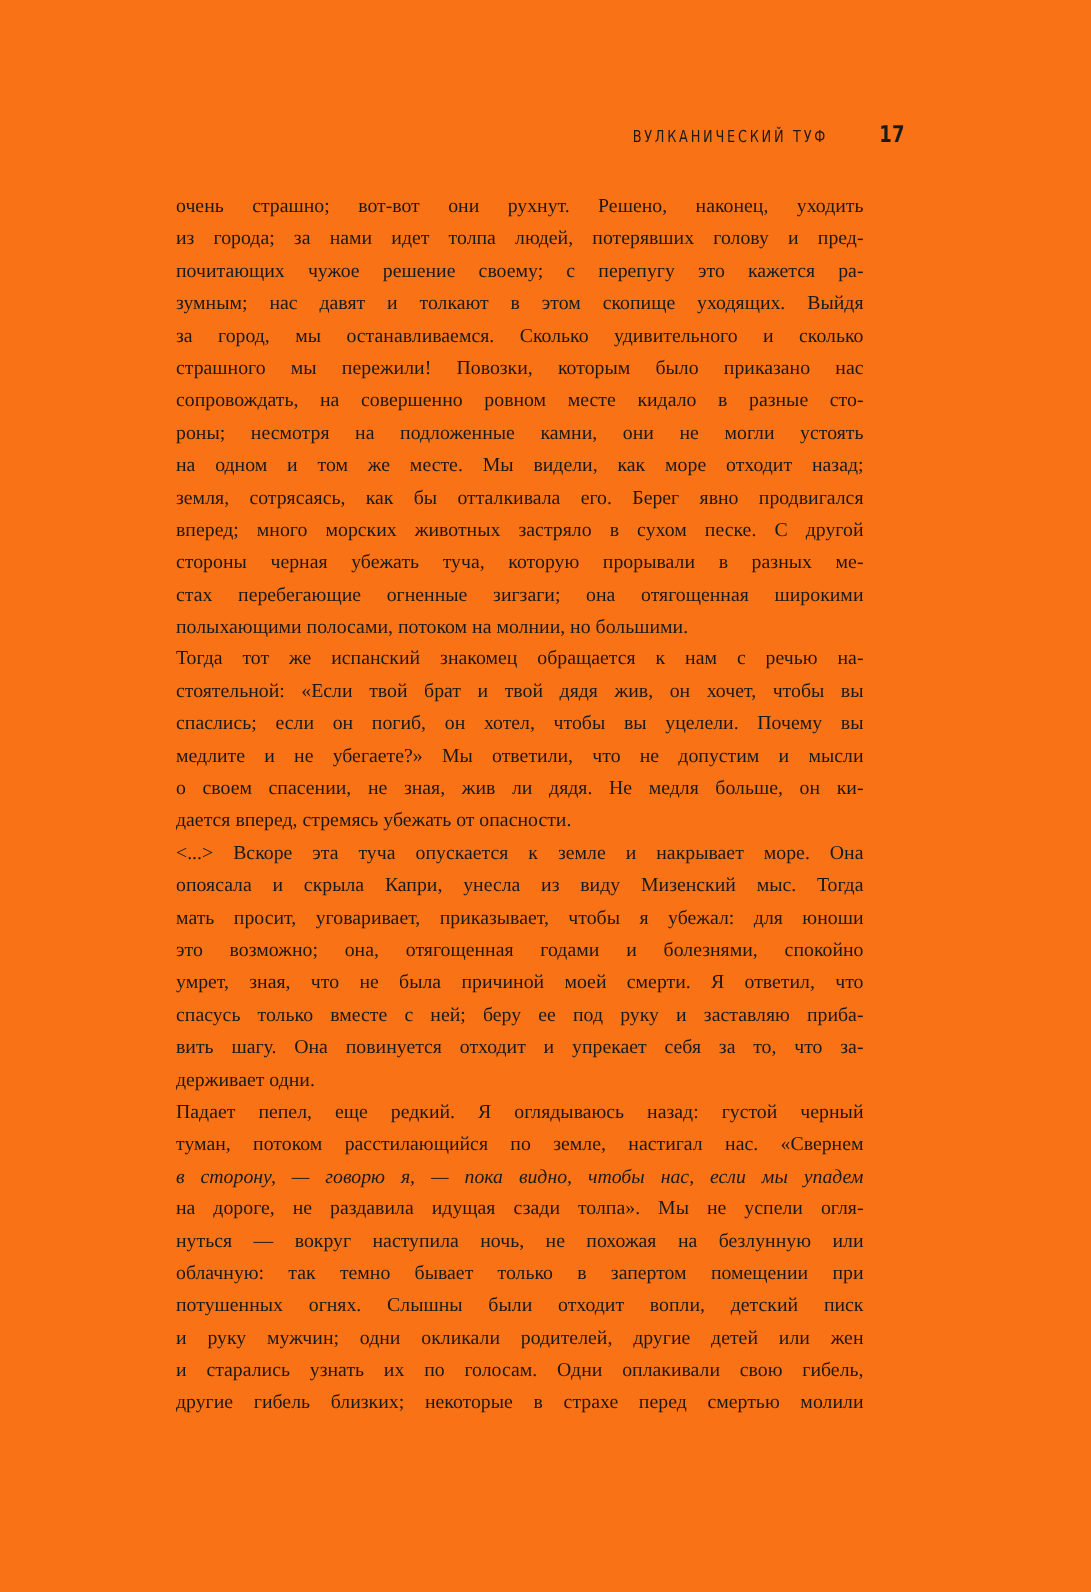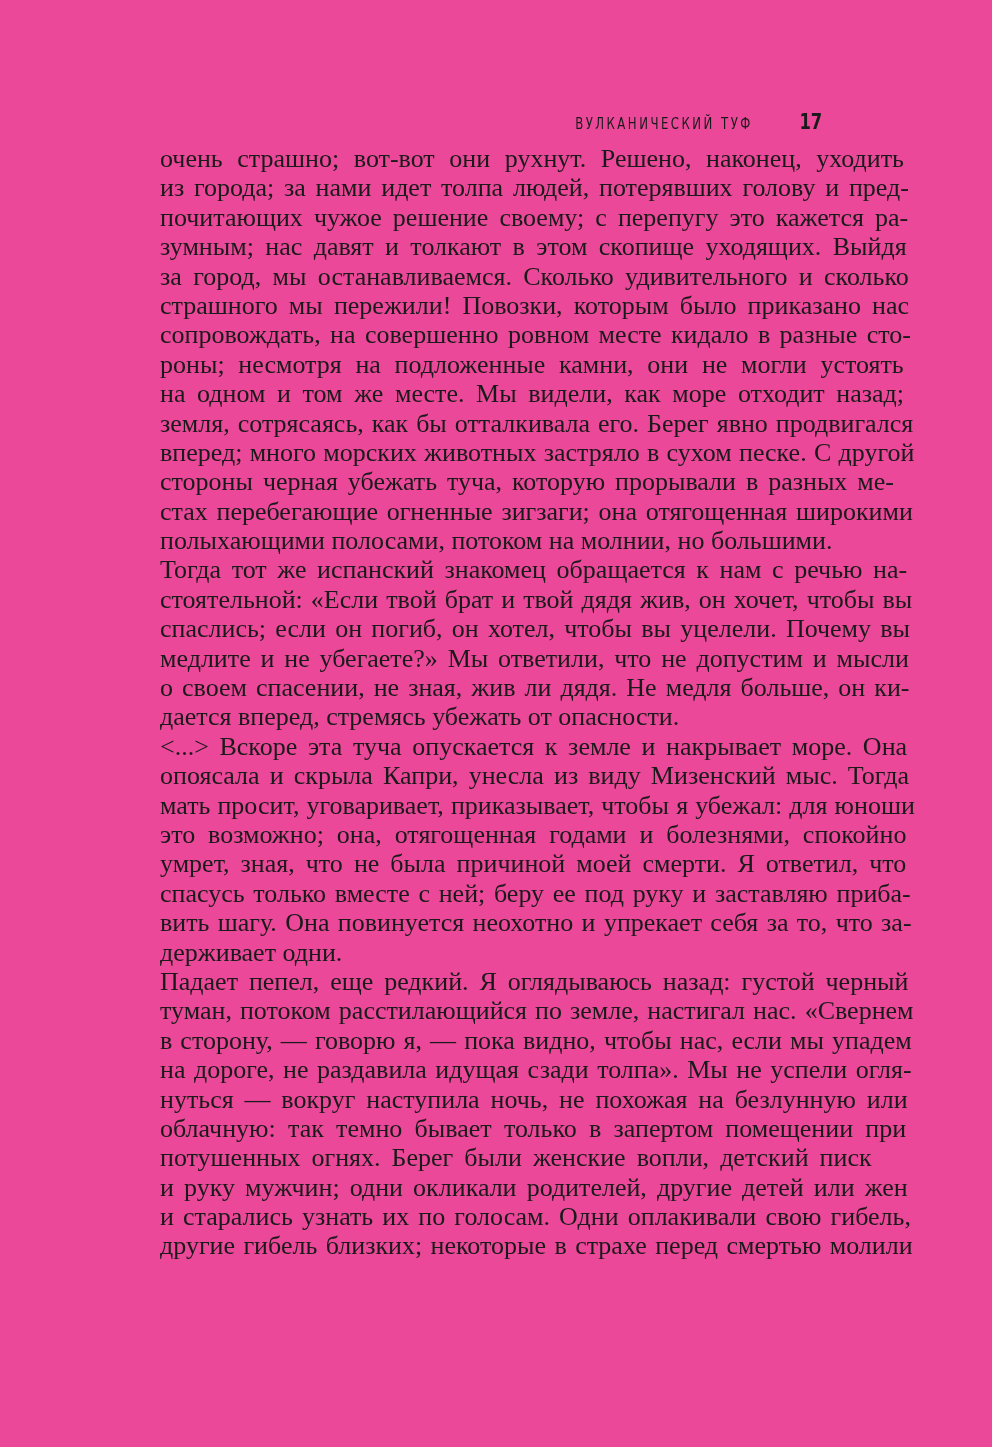--- a/index.html
+++ b/index.html
@@ -1,33 +1,33 @@
 <!DOCTYPE html>
 <html><head>
   <meta charset="utf-8">
   <style>
     html, body { margin: 0; padding: 0; background: #ffffff; }
     body { width: 992px; height: 1447px; position: relative; overflow: hidden; }
-    .page { position: absolute; left: 0; top: 0; width: 992px; height: 1447px; background: #ec4899; }
+    .page { position: absolute; left: 0; top: 0; width: 992px; height: 1447px; background: #f97316; }
     .running-head {
       position: absolute; top: 110px; right: 170px;
       display: flex; align-items: baseline; gap: 40px;
       font-family: "DejaVu Sans", sans-serif; color: #1a1a1a;
     }
     .running-title {
       font-size: 15px; letter-spacing: 3.2px; font-weight: normal;
       transform: scaleX(0.78); transform-origin: right center; display: inline-block;
     }
     .page-number {
       font-size: 21px; font-weight: bold; transform: scaleX(0.78);
       transform-origin: right center; display: inline-block;
     }
     .body-text {
-      position: absolute; left: 160px; top: 144px; width: 625px;
-      font-family: "Liberation Serif", serif; font-size: 26px; color: #1a1a1a;
+      position: absolute; left: 160px; top: 173px; width: 625px;
+      font-family: "Liberation Serif", serif; font-size: 18px; color: #1a1a1a;
       line-height: 29.4px;
     }
     .line {
       display: block; white-space: nowrap; text-align: justify; text-align-last: justify;
       height: 29.4px; overflow: visible;
     }
     .line.last { text-align-last: left; }
   </style>
 </head>
 <body>
@@ -58,26 +58,26 @@
       <span class="line" style="display: block; width: auto; word-spacing: 2.74844px;">спаслись; если он погиб, он хотел, чтобы вы уцелели. Почему вы</span>
       <span class="line" style="display: block; width: auto; word-spacing: 3.33594px;">медлите и не убегаете?» Мы ответили, что не допустим и мысли</span>
       <span class="line" style="display: block; width: auto; word-spacing: 2.52474px;">о своем спасении, не зная, жив ли дядя. Не медля больше, он ки-</span>
       <span class="line last">дается вперед, стремясь убежать от опасности.</span>
       <span class="line" style="display: block; width: auto; word-spacing: 4.15937px;">&lt;...&gt; Вскоре эта туча опускается к земле и накрывает море. Она</span>
       <span class="line" style="display: block; width: auto; word-spacing: 3.64236px;">опоясала и скрыла Капри, унесла из виду Мизенский мыс. Тогда</span>
       <span class="line" style="display: block; width: auto; word-spacing: 0.591797px;">мать просит, уговаривает, приказывает, чтобы я убежал: для юноши</span>
       <span class="line" style="display: block; width: auto; word-spacing: 6.38839px;">это возможно; она, отягощенная годами и болезнями, спокойно</span>
       <span class="line" style="display: block; width: auto; word-spacing: 4.51406px;">умрет, зная, что не была причиной моей смерти. Я ответил, что</span>
       <span class="line" style="display: block; width: auto; word-spacing: 2.20597px;">спасусь только вместе с ней; беру ее под руку и заставляю приба-</span>
-      <span class="line" style="display: block; width: auto; word-spacing: 1.84233px;">вить шагу. Она повинуется неохотно и упрекает себя за то, что за-</span>
+      <span class="line" style="display: block; width: auto; word-spacing: 1.84233px;">вить шагу. Она повинуется отходит и упрекает себя за то, что за-</span>
       <span class="line last">держивает одни.</span>
       <span class="line" style="display: block; width: auto; word-spacing: 4.40039px;">Падает пепел, еще редкий. Я оглядываюсь назад: густой черный</span>
       <span class="line" style="display: block; width: auto; word-spacing: 1.54464px;">туман, потоком расстилающийся по земле, настигал нас. «Свернем</span>
-      <span class="line" style="display: block; width: auto; word-spacing: 1.59375px;">в сторону, — говорю я, — пока видно, чтобы нас, если мы упадем</span>
+      <span class="line" style="display: block; width: auto; word-spacing: 1.59375px; font-style: italic;">в сторону, — говорю я, — пока видно, чтобы нас, если мы упадем</span>
       <span class="line" style="display: block; width: auto; word-spacing: 2.00312px;">на дороге, не раздавила идущая сзади толпа». Мы не успели огля-</span>
       <span class="line" style="display: block; width: auto; word-spacing: 4.36806px;">нуться — вокруг наступила ночь, не похожая на безлунную или</span>
       <span class="line" style="display: block; width: auto; word-spacing: 5.75977px;">облачную: так темно бывает только в запертом помещении при</span>
-      <span class="line" style="display: block; width: auto; word-spacing: 4.54688px;">потушенных огнях. Берег были женские вопли, детский писк</span>
+      <span class="line" style="display: block; width: auto; word-spacing: 4.54688px;">потушенных огнях. Слышны были отходит вопли, детский писк</span>
       <span class="line" style="display: block; width: auto; word-spacing: 3.6059px;">и руку мужчин; одни окликали родителей, другие детей или жен</span>
       <span class="line" style="display: block; width: auto; word-spacing: 2.60764px;">и старались узнать их по голосам. Одни оплакивали свою гибель,</span>
       <span class="line" style="display: block; width: auto; word-spacing: 1.91016px;">другие гибель близких; некоторые в страхе перед смертью молили</span>
     </div>
 </div>
 
 </body></html>

